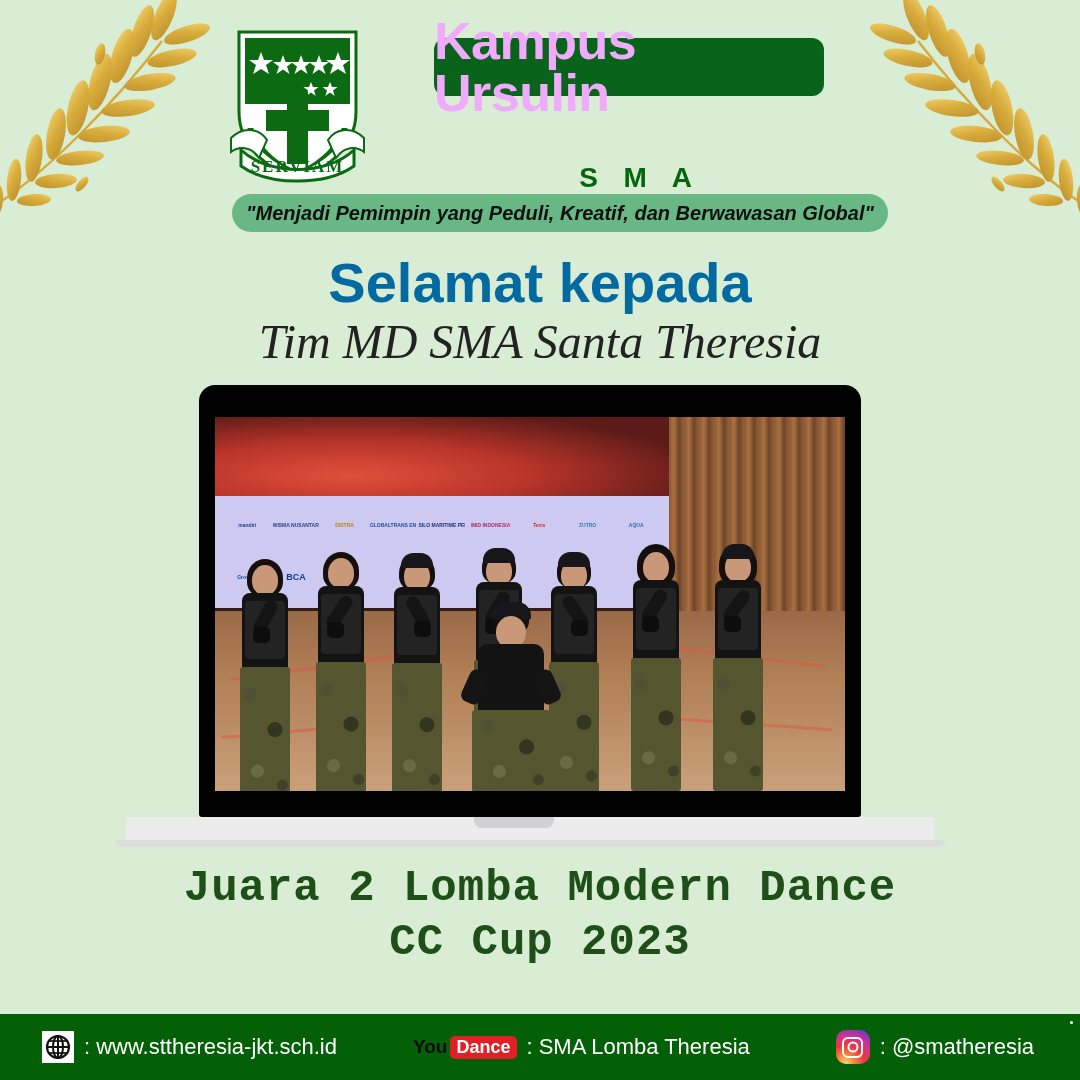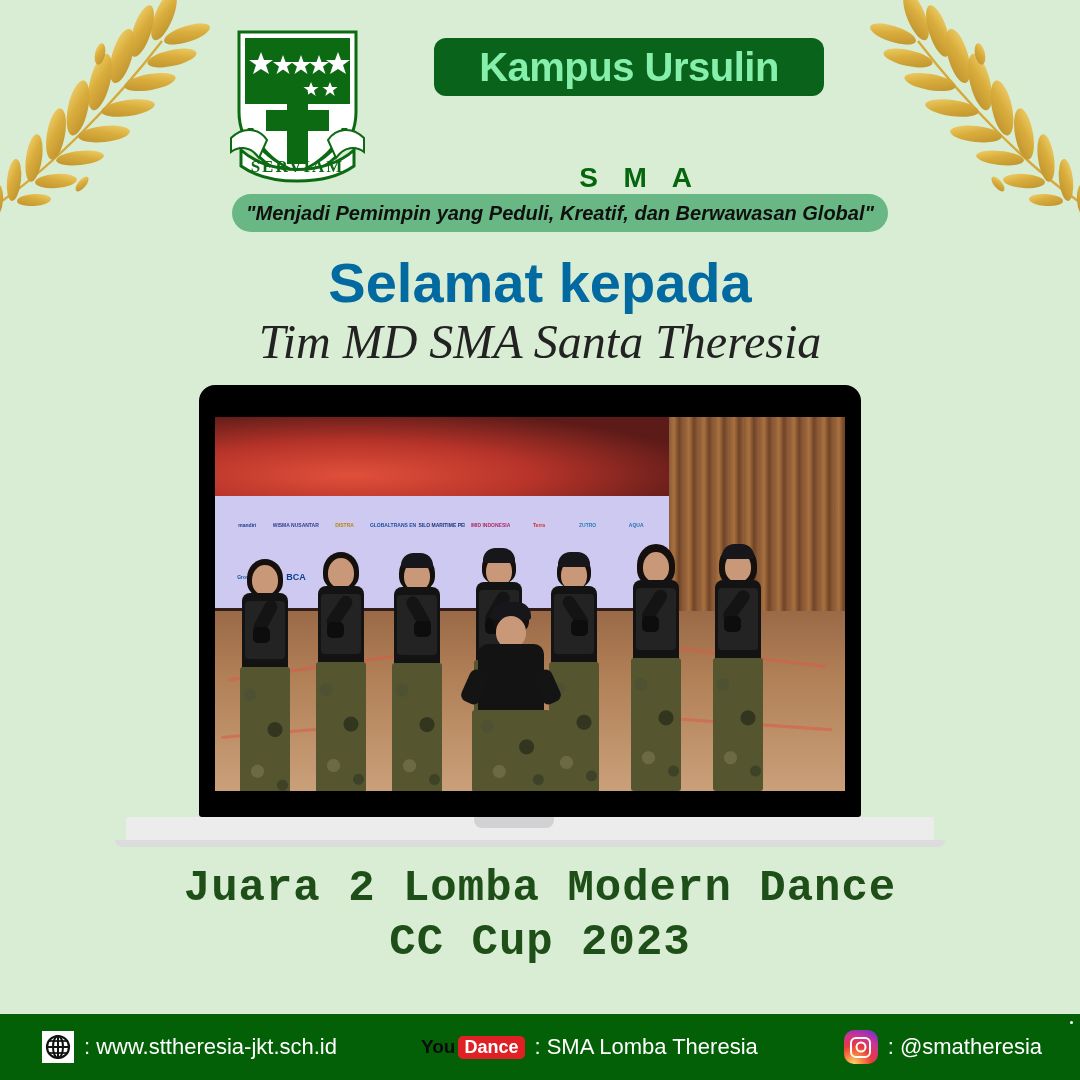--- a/index.html
+++ b/index.html
@@ -43,22 +43,22 @@
     height: 160px;
   }
   .badge-ursulin {
     position: absolute;
     left: 434px;
     top: 24px;
     width: 390px;
     height: 58px;
     background: #09631a;
     border-radius: 12px;
-    color: #86efac;
-    font-size: 40px;
+    color: #f0abfc;
+    font-size: 52px;
     font-weight: bold;
     letter-spacing: -0.5px;
     display: flex;
     align-items: center;
     justify-content: center;
     line-height: 1;
   }
   .school-name {
     position: absolute;
     left: 380px;
@@ -321,21 +321,21 @@
   .f-item .sep { margin: 0 6px 0 10px; }
   .f-web { margin-left: 42px; }
   .f-yt  { margin-left: 76px; }
   .f-ig  { margin-left: 86px; }
   .ico-globe {
     width: 32px; height: 32px; background: #ffffff;
     display: flex; align-items: center; justify-content: center;
   }
   .ico-yt {
     display: flex; align-items: center; gap: 3px;
-    font-size: 19px; font-weight: bold; color: #0b0b0b; margin-left: 8px;
+    font-size: 19px; font-weight: bold; color: #0b0b0b;
   }
   .ico-yt .ybox {
     background: #e12025; color: #ffffff;
     padding: 1px 6px; border-radius: 5px;
     font-size: 18px; font-weight: bold;
   }
   .ico-ig {
     width: 34px; height: 34px; border-radius: 10px;
     background: radial-gradient(circle at 28% 100%, #fdd874 0%, #f8853f 22%, #e7393f 45%, #cd3490 68%, #7a34c8 90%);
     display: flex; align-items: center; justify-content: center;

